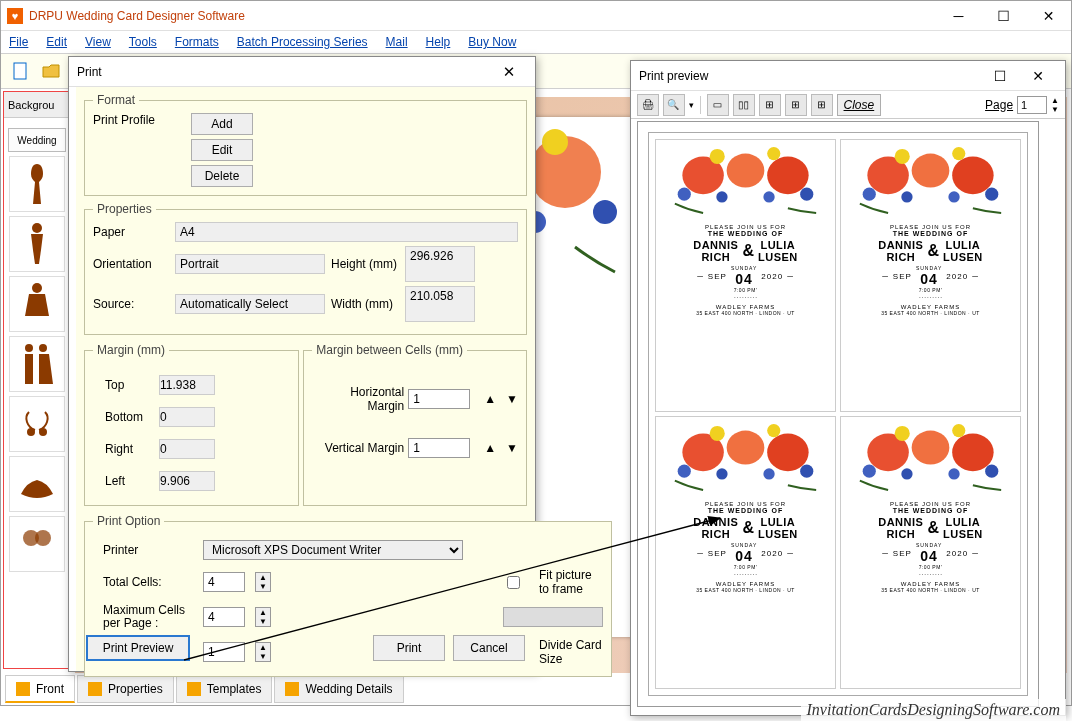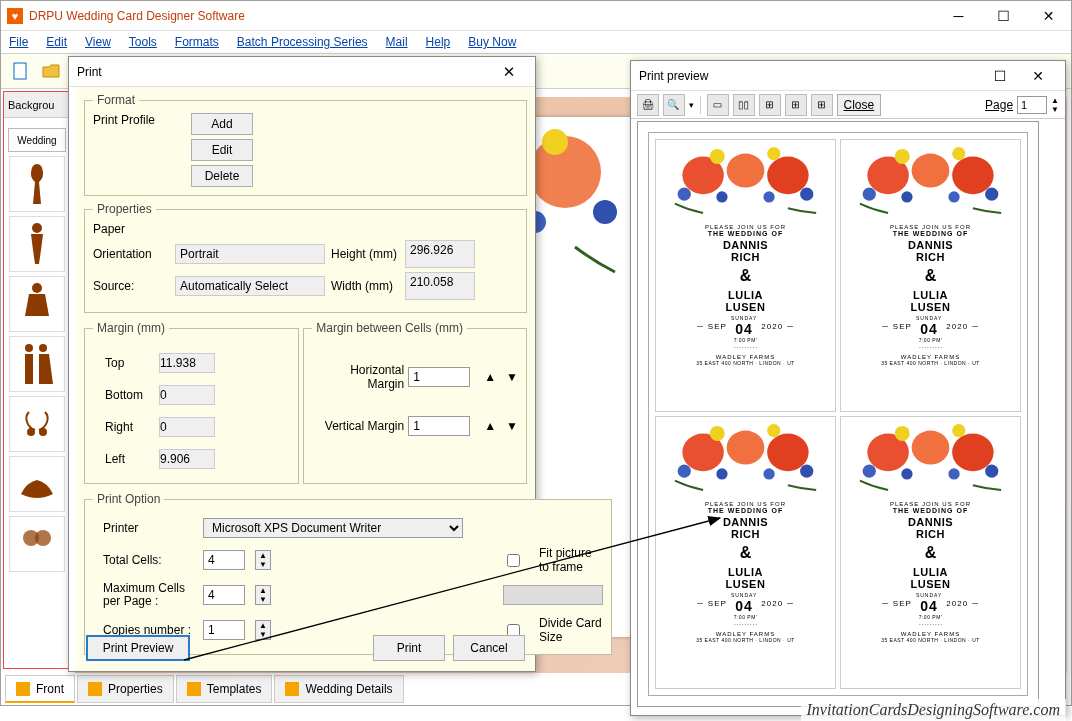--- a/index.html
+++ b/index.html
@@ -46,21 +46,21 @@
 .format-list { flex: 1; height: 70px; background: #fff; border: 1px solid #999; font-size: 12px; }
 .format-list .sel { background: #1070d0; color: #fff; padding: 1px 6px; }
 .format-btns { display: flex; flex-direction: column; gap: 4px; width: 62px; }
 .format-btns button { height: 22px; background: #efefef; border: 1px solid #adadad; font-size: 12px; }
 .fld-label { width: 90px; text-align: left; font-size: 12px; }
 
 .prop-row { display: flex; align-items: center; margin-bottom: 4px; gap: 6px; }
 .prop-row .lbl { width: 76px; font-size: 12px; }
 .prop-row .val { flex: 1; height: 20px; background: #efefef; border: 1px solid #ccc; padding: 2px 4px; font-size: 12px; }
 .prop-row .hw { width: 68px; font-size: 12px; }
-.prop-row .hwv { width: 70px; height: 28px; background: #efefef; border: 1px solid #ccc; padding: 2px 4px; font-size: 12px; }
+.prop-row .hwv { width: 70px; height: 36px; background: #efefef; border: 1px solid #ccc; padding: 2px 4px; font-size: 12px; }
 
 .two-col { display: flex; gap: 4px; }
 .two-col fieldset { flex: 1; min-height: 150px; }
 
 .margin-row { display: flex; align-items: center; margin-bottom: 6px; gap: 6px; margin-left: 12px; margin-top: 12px; }
 .margin-row .lbl { width: 48px; font-size: 12px; }
 .margin-row .val { width: 56px; height: 20px; background: #efefef; border: 1px solid #ccc; padding: 2px 0; font-size: 12px; }
 
 .mb-row { display: flex; align-items: center; margin: 22px 0; gap: 4px; }
 .mb-row .lbl { width: 92px; font-size: 12px; text-align: right; }
@@ -94,34 +94,34 @@
 .big-pm { font-size: 10px; letter-spacing: 2px; }
 .big-farm { font-size: 12px; letter-spacing: 3px; }
 .big-addr { font-size: 10px; letter-spacing: 2px; }
 
 
 .preview-win { position: absolute; left: 630px; top: 60px; width: 436px; height: 656px; background: #fff; border: 1px solid #888; box-shadow: 2px 2px 8px rgba(0,0,0,0.3); }
 .pv-titlebar { height: 30px; display: flex; align-items: center; padding: 0 8px; background: #fff; border-bottom: 1px solid #e0e0e0; }
 .pv-titlebar .t { flex: 1; font-size: 12px; }
 .pv-toolbar { height: 28px; border-bottom: 1px solid #ccc; display: flex; align-items: center; padding: 0 6px; gap: 4px; }
 .pv-tbtn { width: 22px; height: 22px; background: #e8e8e8; border: 1px solid #bbb; display: flex; align-items: center; justify-content: center; font-size: 10px; }
-.pv-close-btn { height: 22px; padding: 0 6px; background: #efefef; border: 1px solid #adadad; font-size: 12px; text-decoration: underline; }
+.pv-close-btn { height: 22px; padding: 0 6px; background: #efefef; border: 1px solid #adadad; font-size: 12px; text-decoration: underline; font-style: italic; }
 .pv-toolbar .spacer { flex: 1; }
 .pv-page { font-size: 12px; text-decoration: underline; }
 .pv-pagenum { width: 30px; height: 18px; border: 1px solid #999; padding: 0 3px; font-size: 11px; }
 .pv-body { position: absolute; top: 60px; left: 6px; right: 26px; bottom: 8px; background: #fff; border: 1px solid #999; padding: 10px; }
 .pv-sheet { width: 100%; height: 100%; border: 1px solid #aaa; display: grid; grid-template-columns: 1fr 1fr; grid-template-rows: 1fr 1fr; gap: 4px; padding: 6px; }
 .pv-cell { border: 1px solid #ccc; background: #fff; position: relative; overflow: hidden; }
 
 
 .wc { text-align: center; font-family: Georgia, serif; padding: 4px; }
 .wc .flowers { height: 80px; margin: -4px -4px 4px; }
 .wc .join { font-size: 6px; letter-spacing: 1px; }
 .wc .wed { font-size: 7px; letter-spacing: 1px; font-weight: bold; }
-.wc .names { display: flex; justify-content: center; align-items: center; gap: 4px; margin: 2px 0; flex-direction: column; }
+.wc .names { display: flex; justify-content: center; align-items: center; gap: 4px; margin: 2px 0; }
 .wc .names .n { font-size: 11px; font-weight: bold; letter-spacing: 0.5px; line-height: 1.1; }
 .wc .amp { font-size: 16px; font-weight: bold; }
 .wc .dt { display: flex; justify-content: center; align-items: center; gap: 4px; font-size: 8px; letter-spacing: 1px; }
 .wc .dt .big { font-size: 14px; font-weight: bold; }
 .wc .dt .sunday { font-size: 5px; }
 .wc .pm { font-size: 5px; letter-spacing: 0.5px; }
 .wc .farm { font-size: 6px; letter-spacing: 1px; margin-top: 2px; }
 .wc .addr { font-size: 5px; letter-spacing: 0.5px; }
 .wc .dotted { text-align: center; font-size: 8px; color: #888; }
 
@@ -291,20 +291,21 @@
           <button>Edit</button>
           <button>Delete</button>
         </div>
       </div>
     </fieldset>
 
     <fieldset>
       <legend>Properties</legend>
       <div class="prop-row">
         <span class="lbl">Paper</span>
+        <span class="val">A4</span>
       </div>
       <div class="prop-row">
         <span class="lbl">Orientation</span>
         <span class="val" style="flex:0 0 150px">Portrait</span>
         <span class="hw">Height (mm)</span>
         <span class="hwv">296.926</span>
       </div>
       <div class="prop-row">
         <span class="lbl">Source:</span>
         <span class="val" style="flex:0 0 150px">Automatically Select</span>

